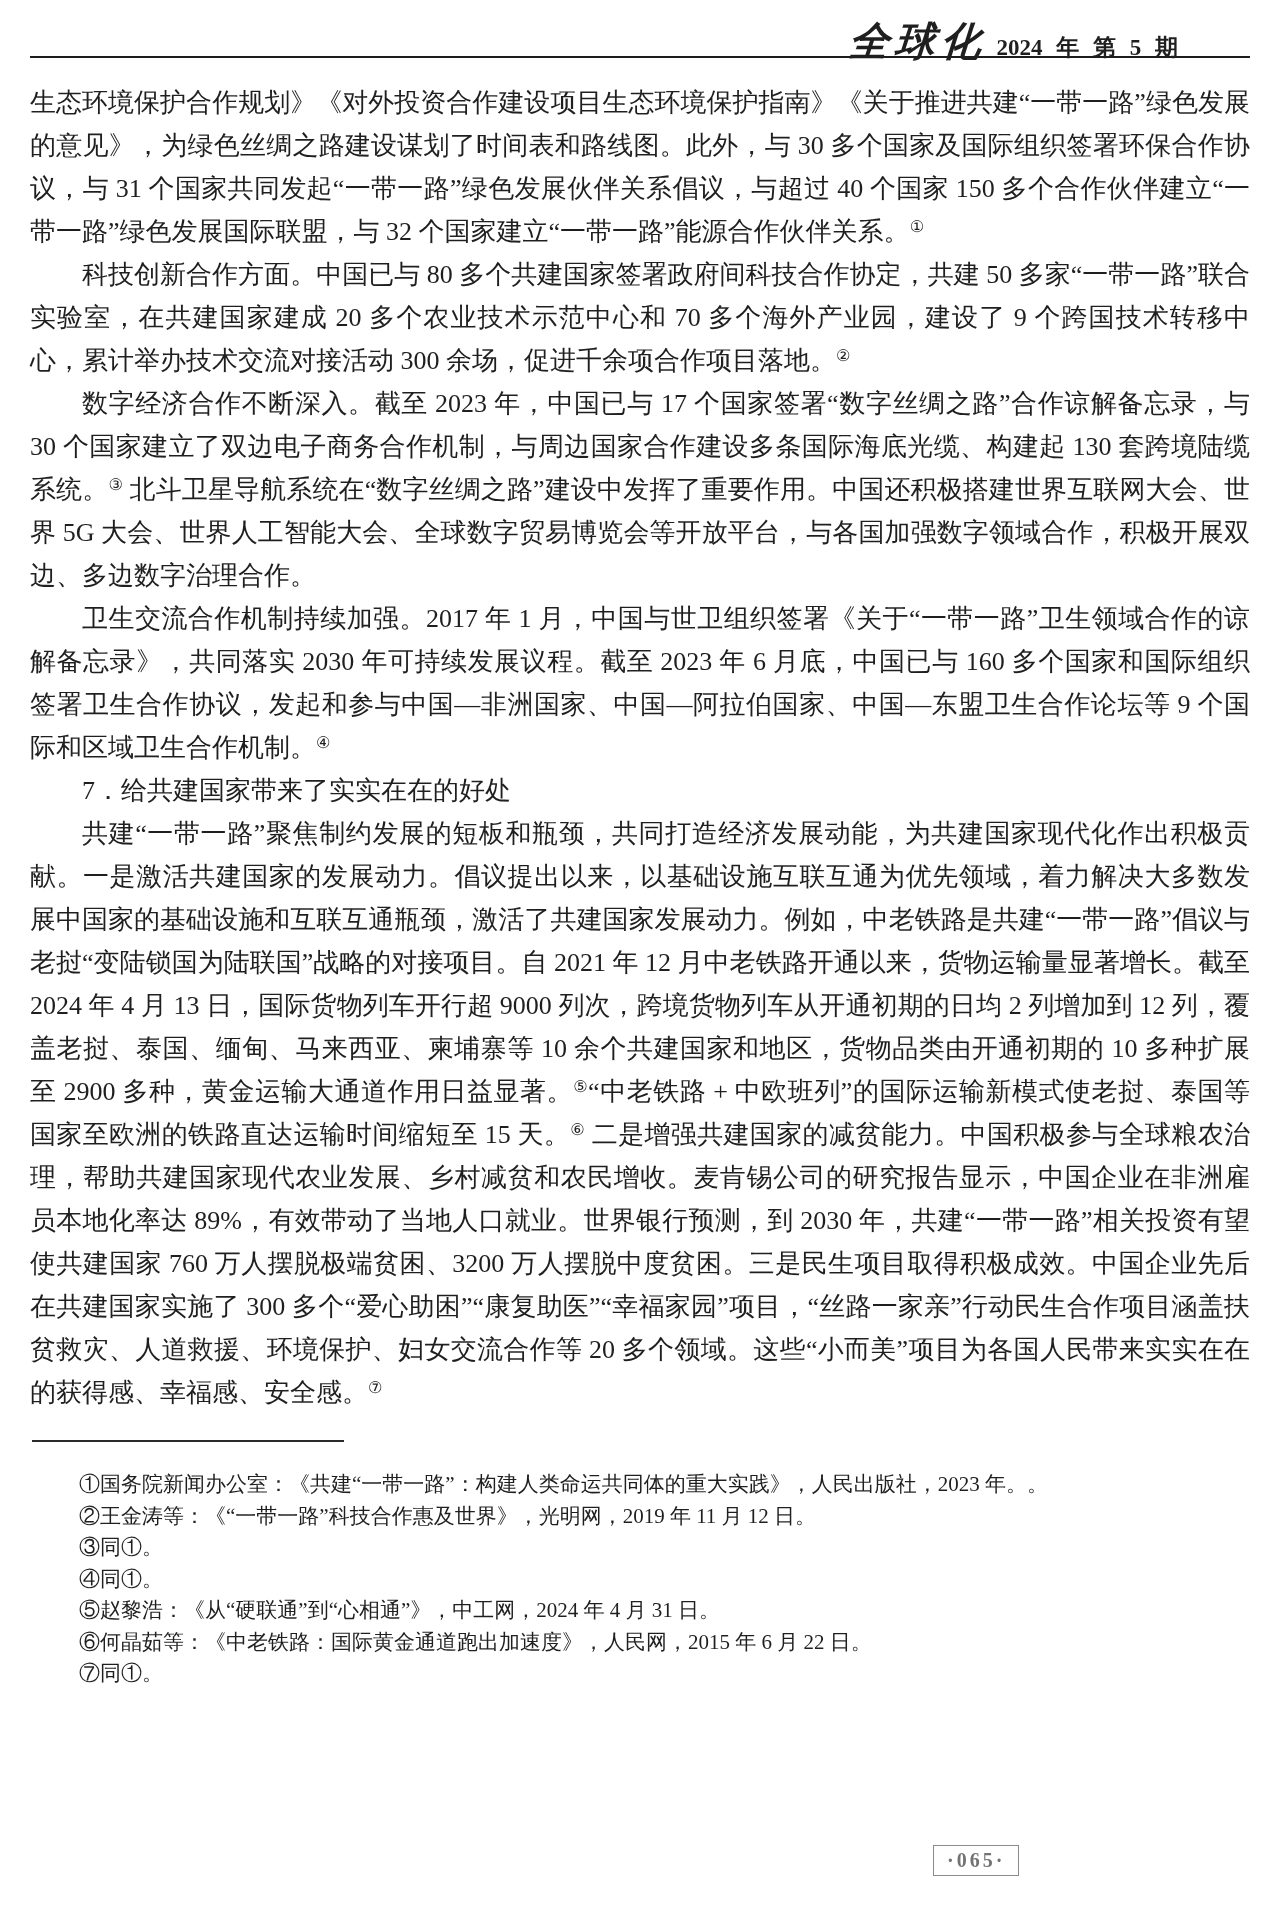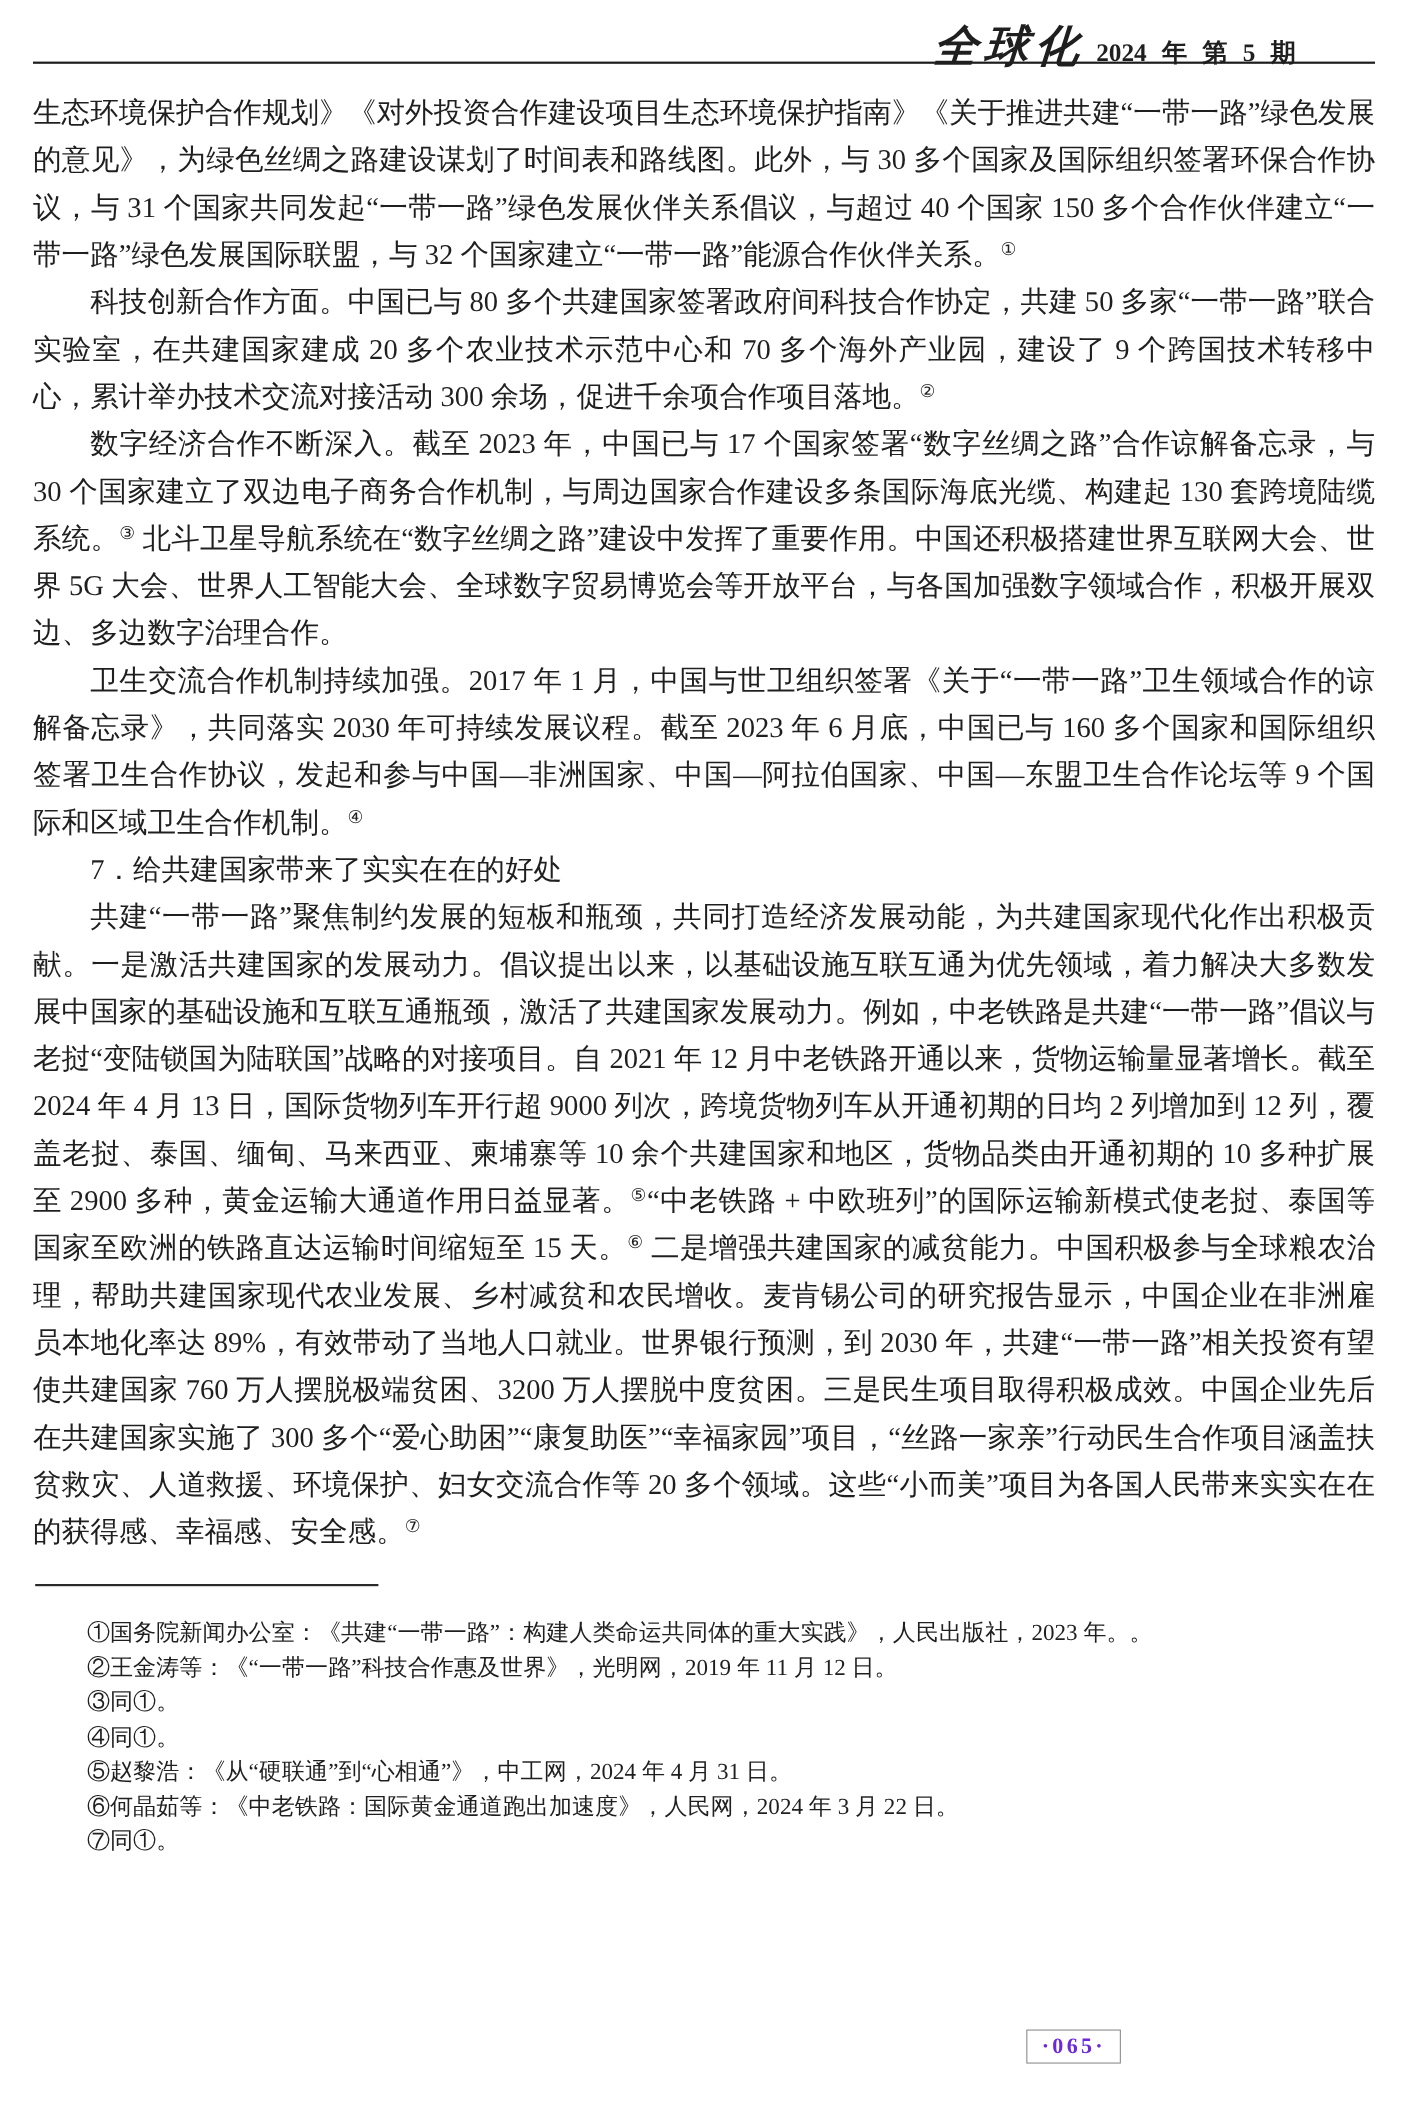--- a/index.html
+++ b/index.html
@@ -83,21 +83,21 @@
   }
   .page-number {
     position: absolute;
     left: 933px;
     top: 1845px;
     border: 1px solid #8c8c8c;
     padding: 3px 13px;
     font-size: 20px;
     font-weight: bold;
     letter-spacing: 3px;
-    color: #6d28d9;
+    color: #737373;
   }
 </style>
 </head>
 <body>
 
 <div class="page">
 
   <header class="page-header">
     <span class="journal-logo">全球化</span>
     <span class="issue-info">2024 年 第 5 期</span>
@@ -114,19 +114,19 @@
   </main>
 
   <hr class="footnote-rule">
 
   <section class="footnotes">
     <p class="footnote">①国务院新闻办公室：《共建“一带一路”：构建人类命运共同体的重大实践》，人民出版社，2023 年。。</p>
     <p class="footnote">②王金涛等：《“一带一路”科技合作惠及世界》，光明网，2019 年 11 月 12 日。</p>
     <p class="footnote">③同①。</p>
     <p class="footnote">④同①。</p>
     <p class="footnote">⑤赵黎浩：《从“硬联通”到“心相通”》，中工网，2024 年 4 月 31 日。</p>
-    <p class="footnote">⑥何晶茹等：《中老铁路：国际黄金通道跑出加速度》，人民网，2024 年 3 月 22 日。</p>
+    <p class="footnote">⑥何晶茹等：《中老铁路：国际黄金通道跑出加速度》，人民网，2015 年 6 月 22 日。</p>
     <p class="footnote">⑦同①。</p>
   </section>
 
   <div class="page-number">·065·</div>
 
 </div>
 
 </body></html>

